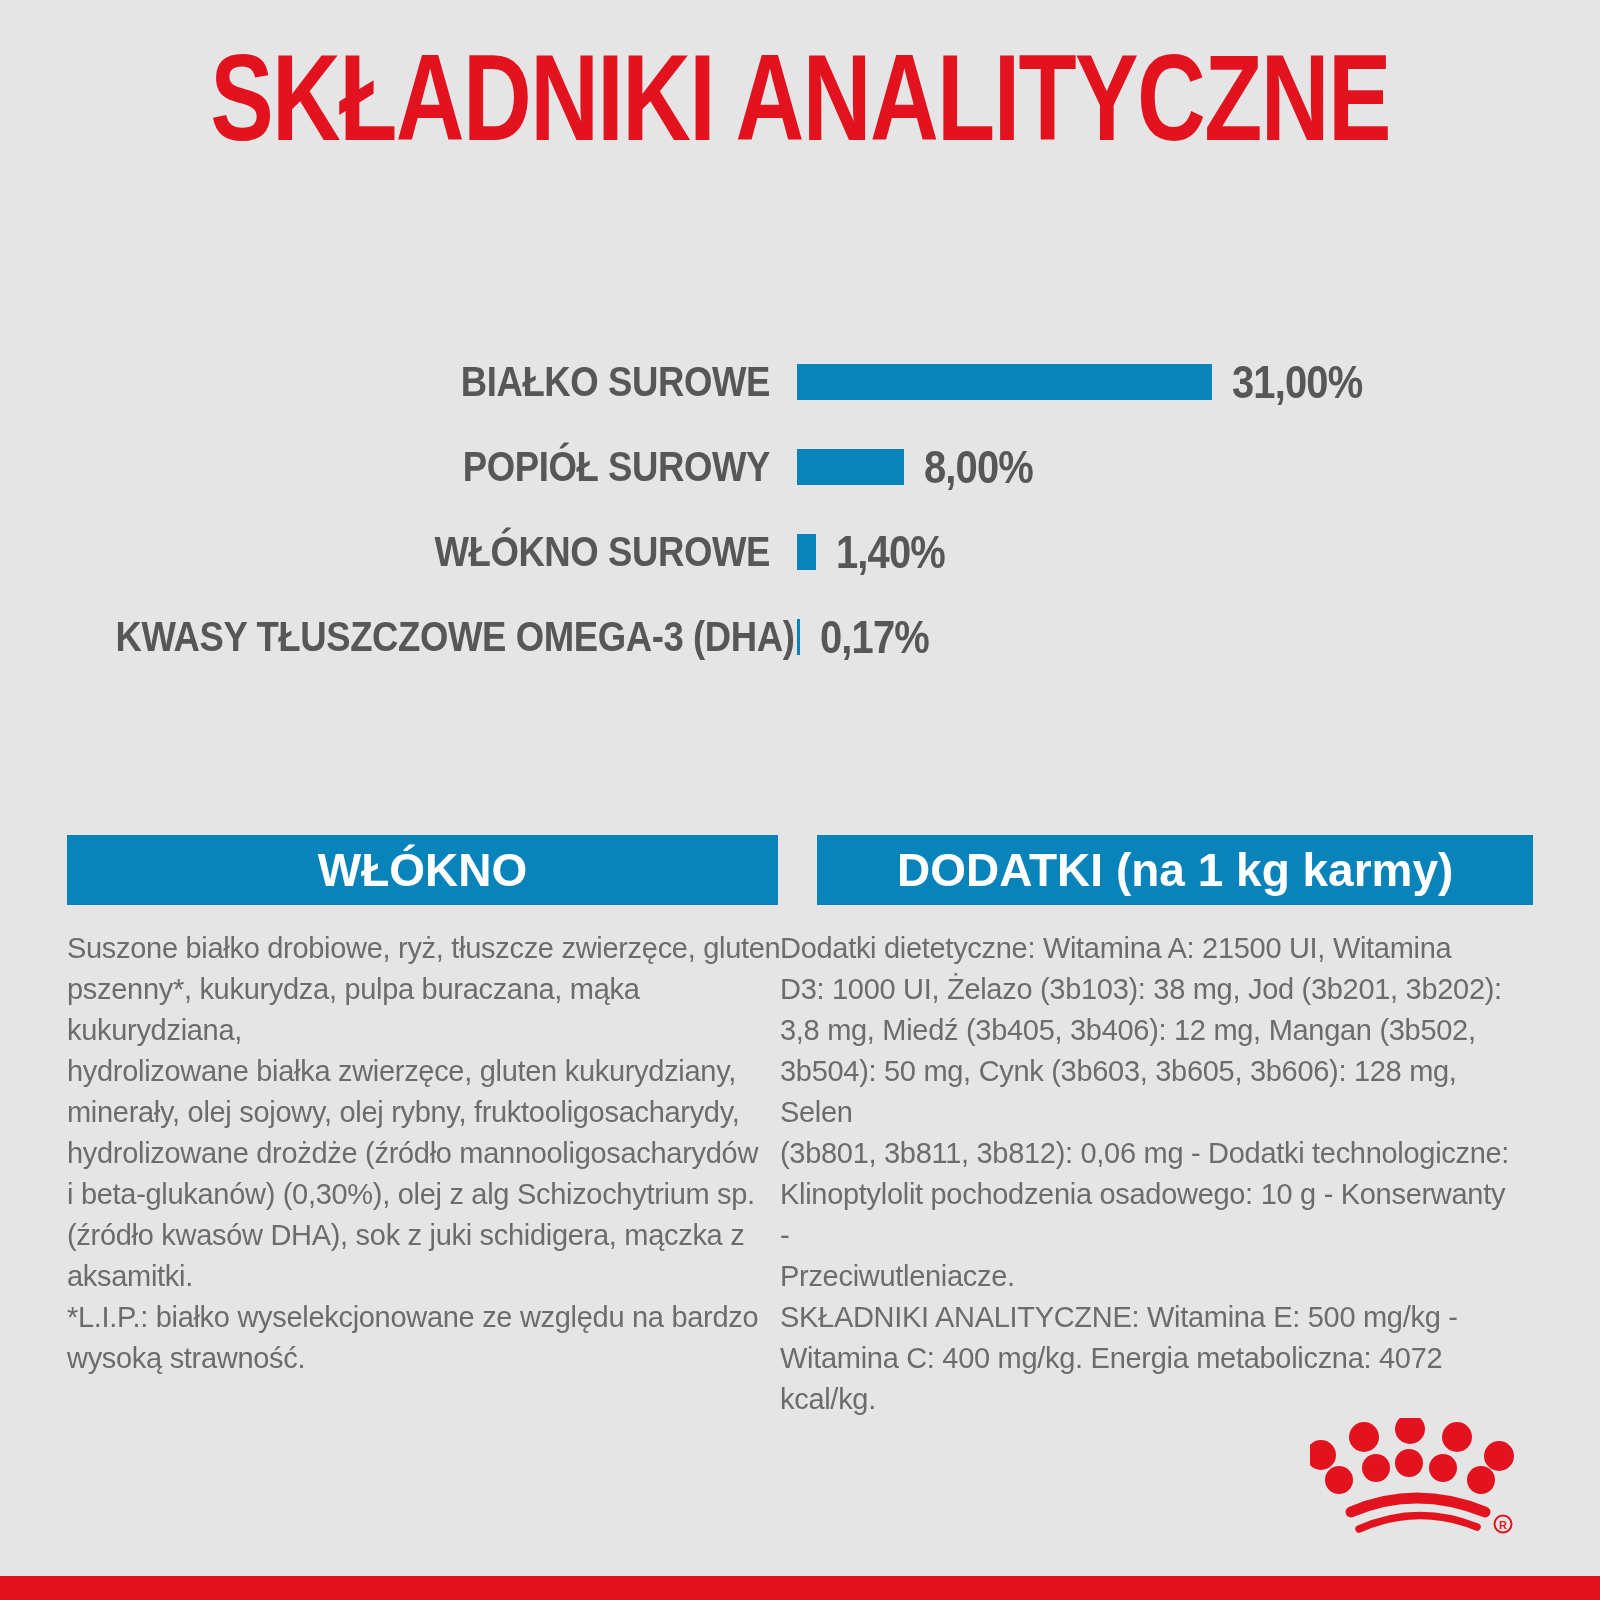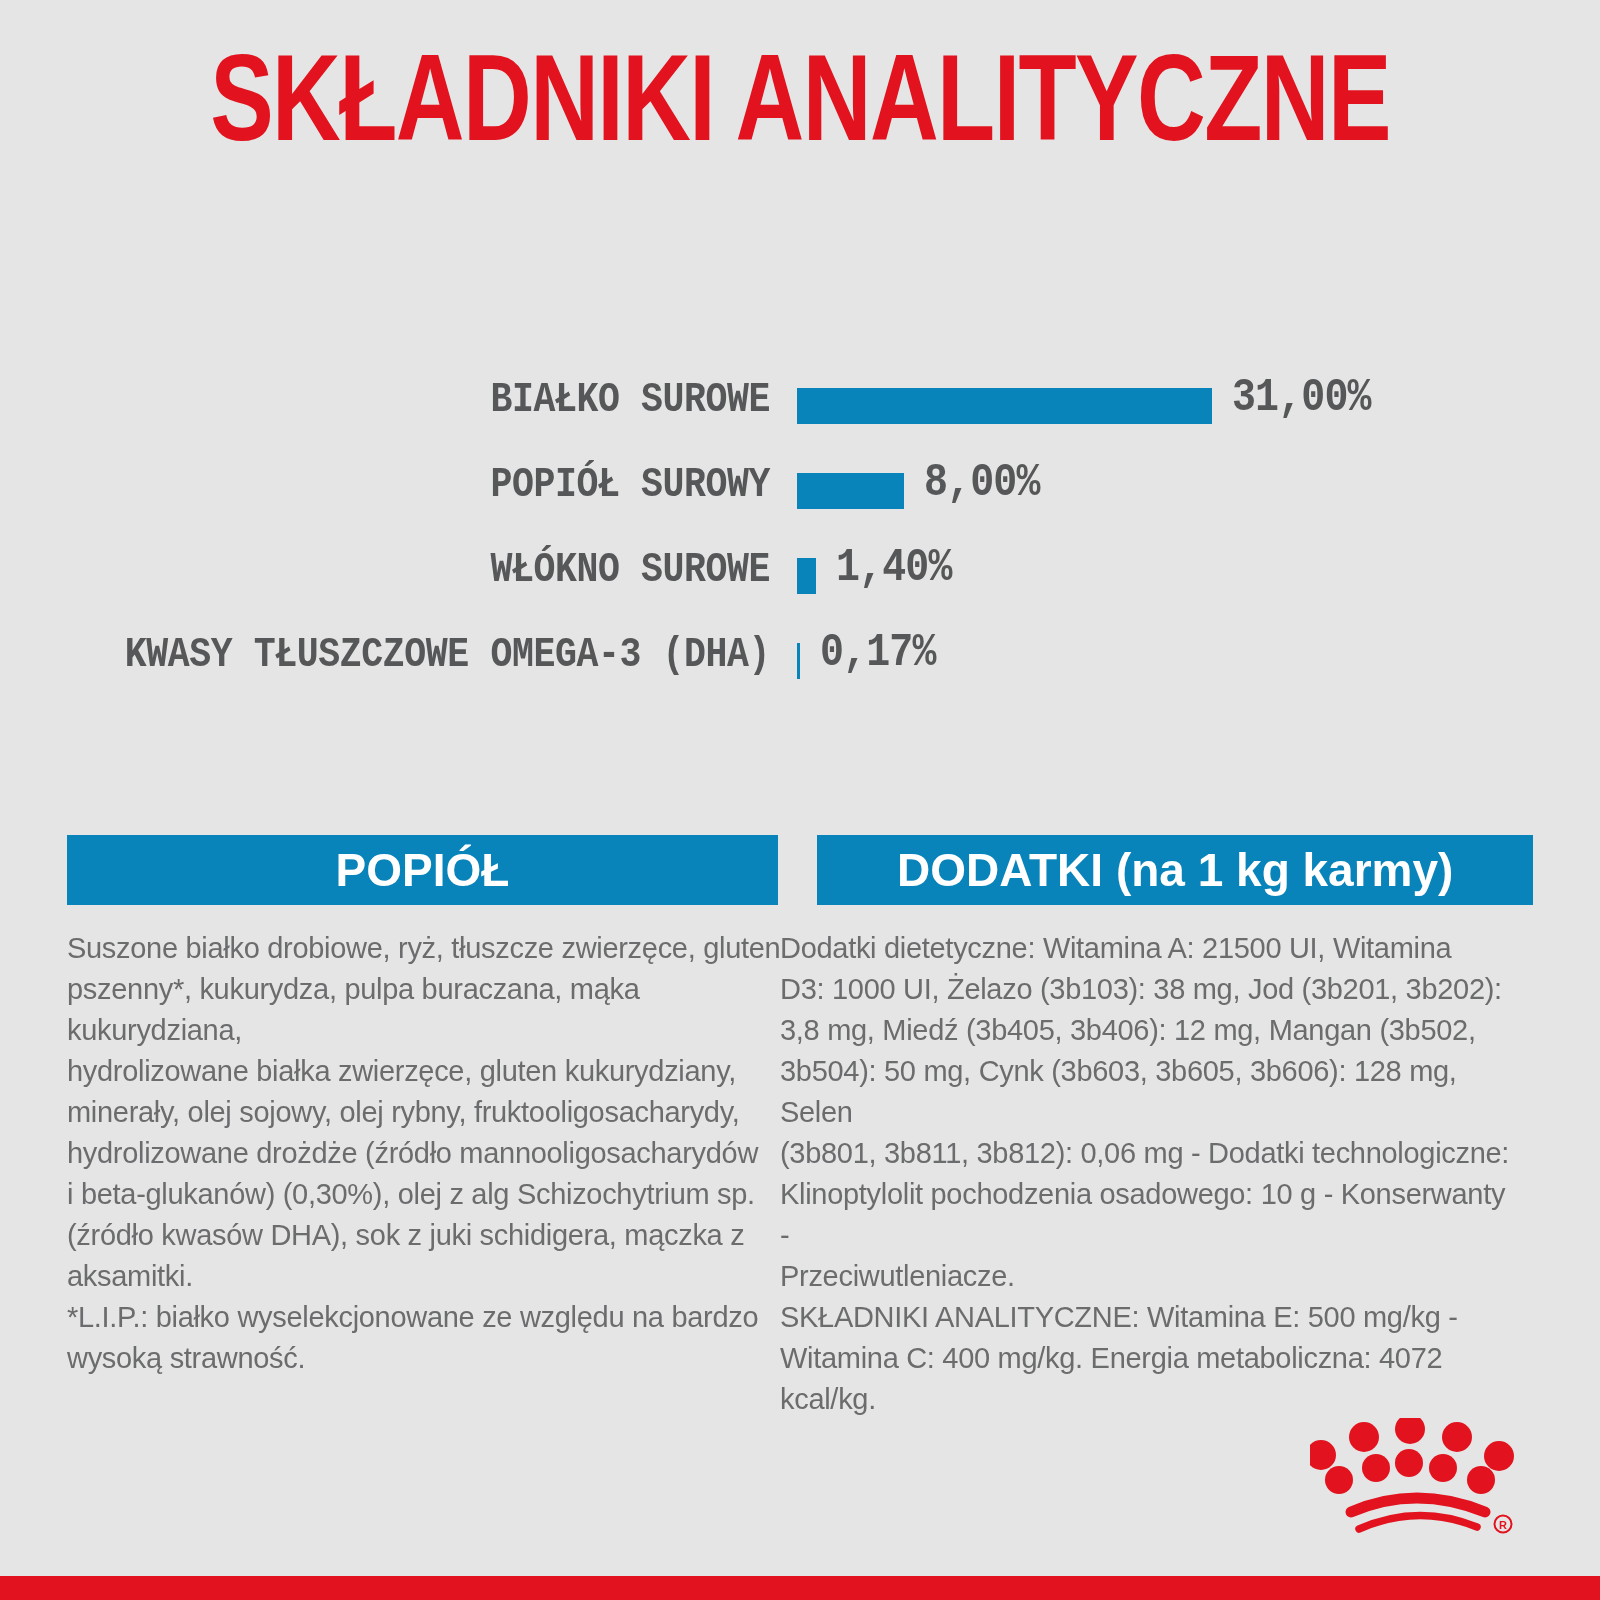--- a/index.html
+++ b/index.html
@@ -8,21 +8,21 @@
     font-family:"Liberation Sans", sans-serif;
   }
   
   .title{
     position:absolute;top:28px;left:0;width:1600px;height:140px;line-height:140px;
     text-align:center;font-size:122px;font-weight:bold;color:#e2131e;
     white-space:nowrap;transform:scaleX(0.78);transform-origin:50% 50%;letter-spacing:-2px;
   }
   
   .chart{position:absolute;top:339px;left:0;width:1600px;}
-  .crow{display:flex;align-items:flex-end;height:85px;font-family:Liberation Mono, monospace;}
+  .crow{display:flex;align-items:center;height:85px;}
   .clabel{
     width:770px;text-align:right;font-size:43px;font-weight:bold;color:#565759;
     white-space:nowrap;transform:scaleX(0.85);transform-origin:100% 50%;letter-spacing:-0.5px;
   }
   .cbar{height:36px;margin-left:27px;background:#0984ba;flex:0 0 auto;}
   .cvalue{
     margin-left:20px;font-size:47px;font-weight:bold;color:#565759;white-space:nowrap;
     transform:scaleX(0.85);transform-origin:0 50%;letter-spacing:-1px;
   }
   
@@ -73,21 +73,21 @@
 
     <div class="crow">
       <div class="clabel">KWASY TŁUSZCZOWE OMEGA-3 (DHA)</div>
       <div class="cbar" style="width: 3px;"></div>
       <div class="cvalue">0,17%</div>
     </div>
 
   </div>
 
   <div class="hdr hdr-left">
-    <span>POPIÓŁ</span>
+    <span>WŁÓKNO</span>
   </div>
   <div class="hdr hdr-right">
     <span>DODATKI (na 1 kg karmy)</span>
   </div>
 
   <div class="bodytxt body-left">Suszone białko drobiowe, ryż, tłuszcze zwierzęce, gluten
 pszenny*, kukurydza, pulpa buraczana, mąka kukurydziana,
 hydrolizowane białka zwierzęce, gluten kukurydziany,
 minerały, olej sojowy, olej rybny, fruktooligosacharydy,
 hydrolizowane drożdże (źródło mannooligosacharydów

